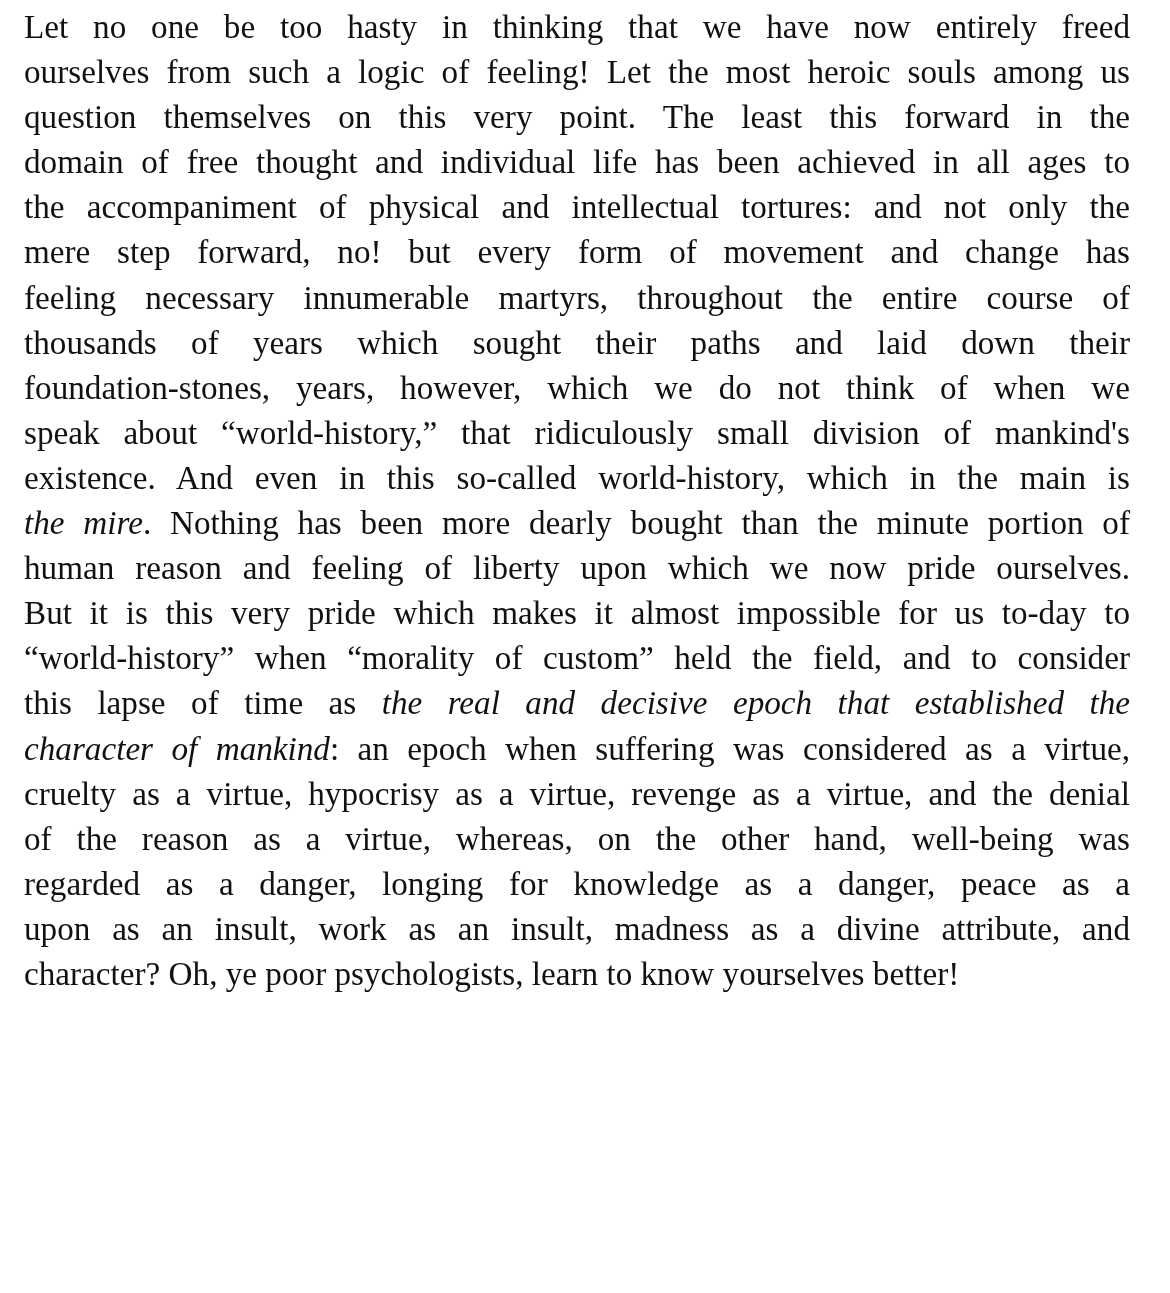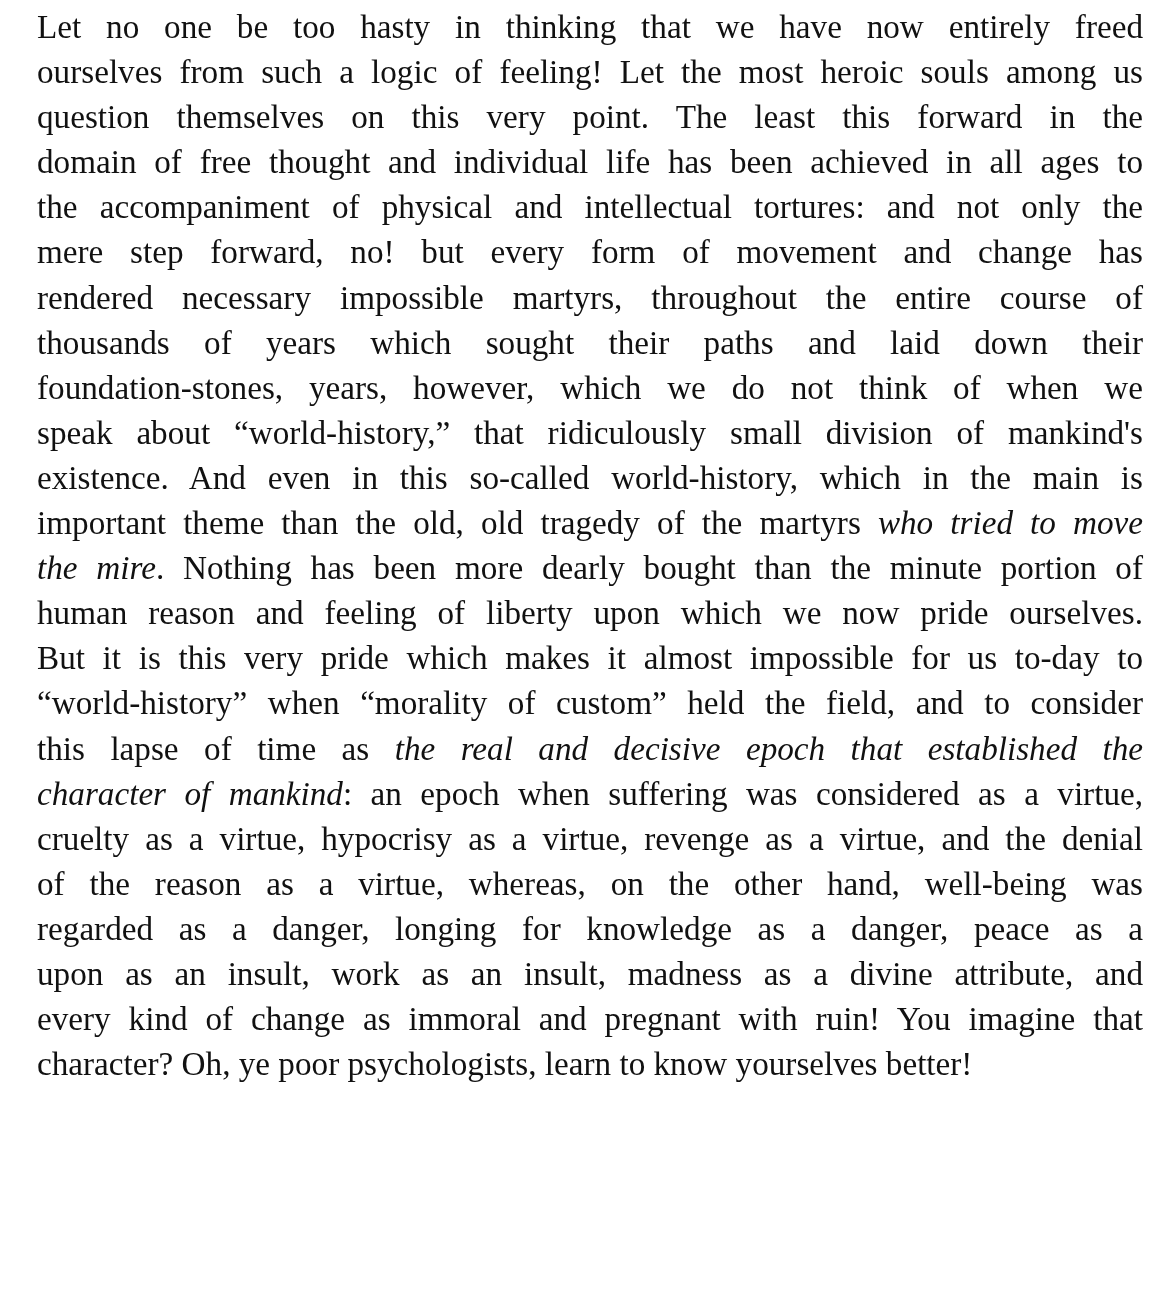--- a/index.html
+++ b/index.html
@@ -8,21 +8,21 @@
     position: absolute; left: 24px; top: 4px; width: 1106px;
     font-family: "Liberation Serif", "DejaVu Serif", serif;
     font-size: 33.2px; color: #111111;
   }
   .line {
     display: block; height: 45.1px; line-height: 45.1px;
     text-align: justify; text-align-last: justify; white-space: nowrap;
   }
   .line.last { text-align-last: left; }
   .line span { white-space: normal; }
-  .line-inner { display: block; width: 100%; white-space: normal; text-align: justify; text-align-last: justify; margin-left: 13px; }
+  .line-inner { display: block; width: 100%; white-space: normal; text-align: justify; text-align-last: justify; }
   .line.last .line-inner { text-align-last: left; }
   em { font-style: italic; }
 </style>
 </head>
 <body>
 
 <div class="page">
   <div id="paragraph">
       <div class="line">
         <span class="line-inner"><span>Let no one be too hasty in thinking that we have now entirely freed</span></span>
@@ -36,36 +36,33 @@
       <div class="line">
         <span class="line-inner"><span>domain of free thought and individual life has been achieved in all ages to</span></span>
       </div>
       <div class="line">
         <span class="line-inner"><span>the accompaniment of physical and intellectual tortures: and not only the</span></span>
       </div>
       <div class="line">
         <span class="line-inner"><span>mere step forward, no! but every form of movement and change has</span></span>
       </div>
       <div class="line">
-        <span class="line-inner"><span>rendered necessary impossible martyrs, throughout the entire course of</span></span>
+        <span class="line-inner"><span>feeling necessary innumerable martyrs, throughout the entire course of</span></span>
       </div>
       <div class="line">
         <span class="line-inner"><span>thousands of years which sought their paths and laid down their</span></span>
       </div>
       <div class="line">
         <span class="line-inner"><span>foundation-stones, years, however, which we do not think of when we</span></span>
       </div>
       <div class="line">
         <span class="line-inner"><span>speak about “world-history,” that ridiculously small division of mankind's</span></span>
       </div>
       <div class="line">
         <span class="line-inner"><span>existence. And even in this so-called world-history, which in the main is</span></span>
-      </div>
-      <div class="line">
-        <span class="line-inner"><span>important theme than the old, old tragedy of the martyrs </span><em>who tried to move</em></span>
       </div>
       <div class="line">
         <span class="line-inner"><em>the mire</em><span>. Nothing has been more dearly bought than the minute portion of</span></span>
       </div>
       <div class="line">
         <span class="line-inner"><span>human reason and feeling of liberty upon which we now pride ourselves.</span></span>
       </div>
       <div class="line">
         <span class="line-inner"><span>But it is this very pride which makes it almost impossible for us to-day to</span></span>
       </div>
@@ -83,20 +80,17 @@
       </div>
       <div class="line">
         <span class="line-inner"><span>of the reason as a virtue, whereas, on the other hand, well-being was</span></span>
       </div>
       <div class="line">
         <span class="line-inner"><span>regarded as a danger, longing for knowledge as a danger, peace as a</span></span>
       </div>
       <div class="line">
         <span class="line-inner"><span>upon as an insult, work as an insult, madness as a divine attribute, and</span></span>
       </div>
-      <div class="line">
-        <span class="line-inner"><span>every kind of change as immoral and pregnant with ruin! You imagine that</span></span>
-      </div>
       <div class="line last">
         <span class="line-inner"><span>character? Oh, ye poor psychologists, learn to know yourselves better!</span></span>
       </div>
     </div>
 </div>
 
 </body></html>

